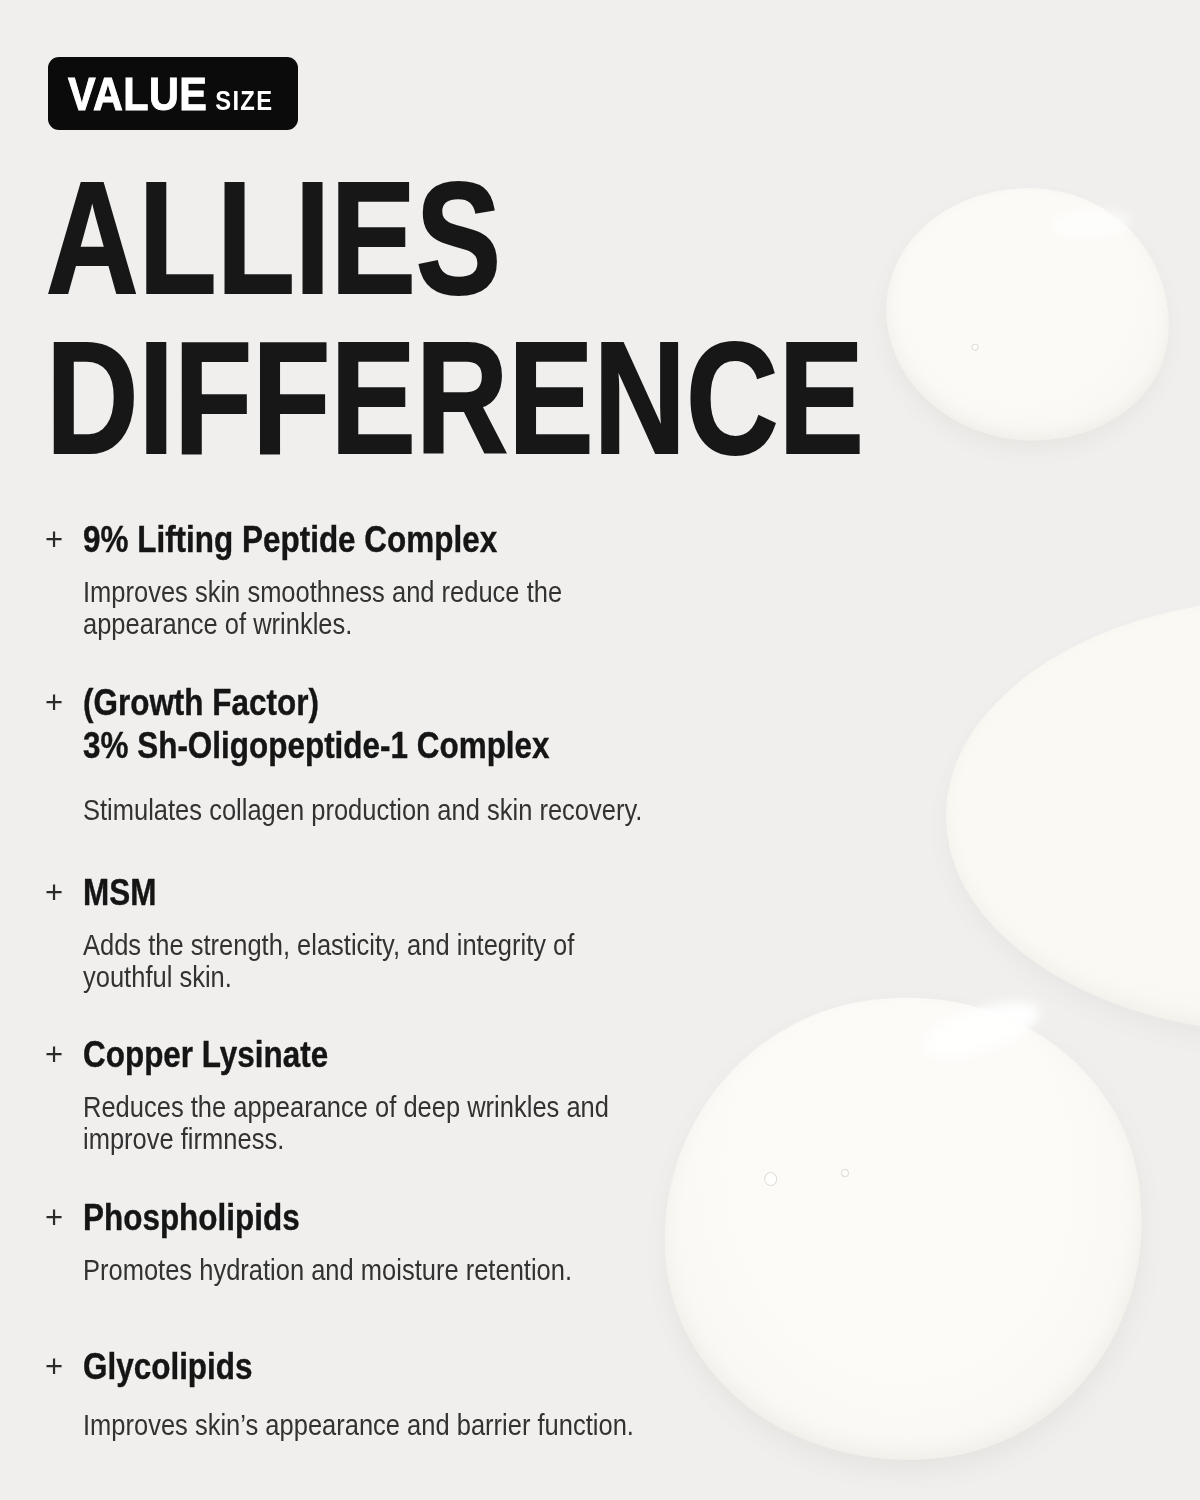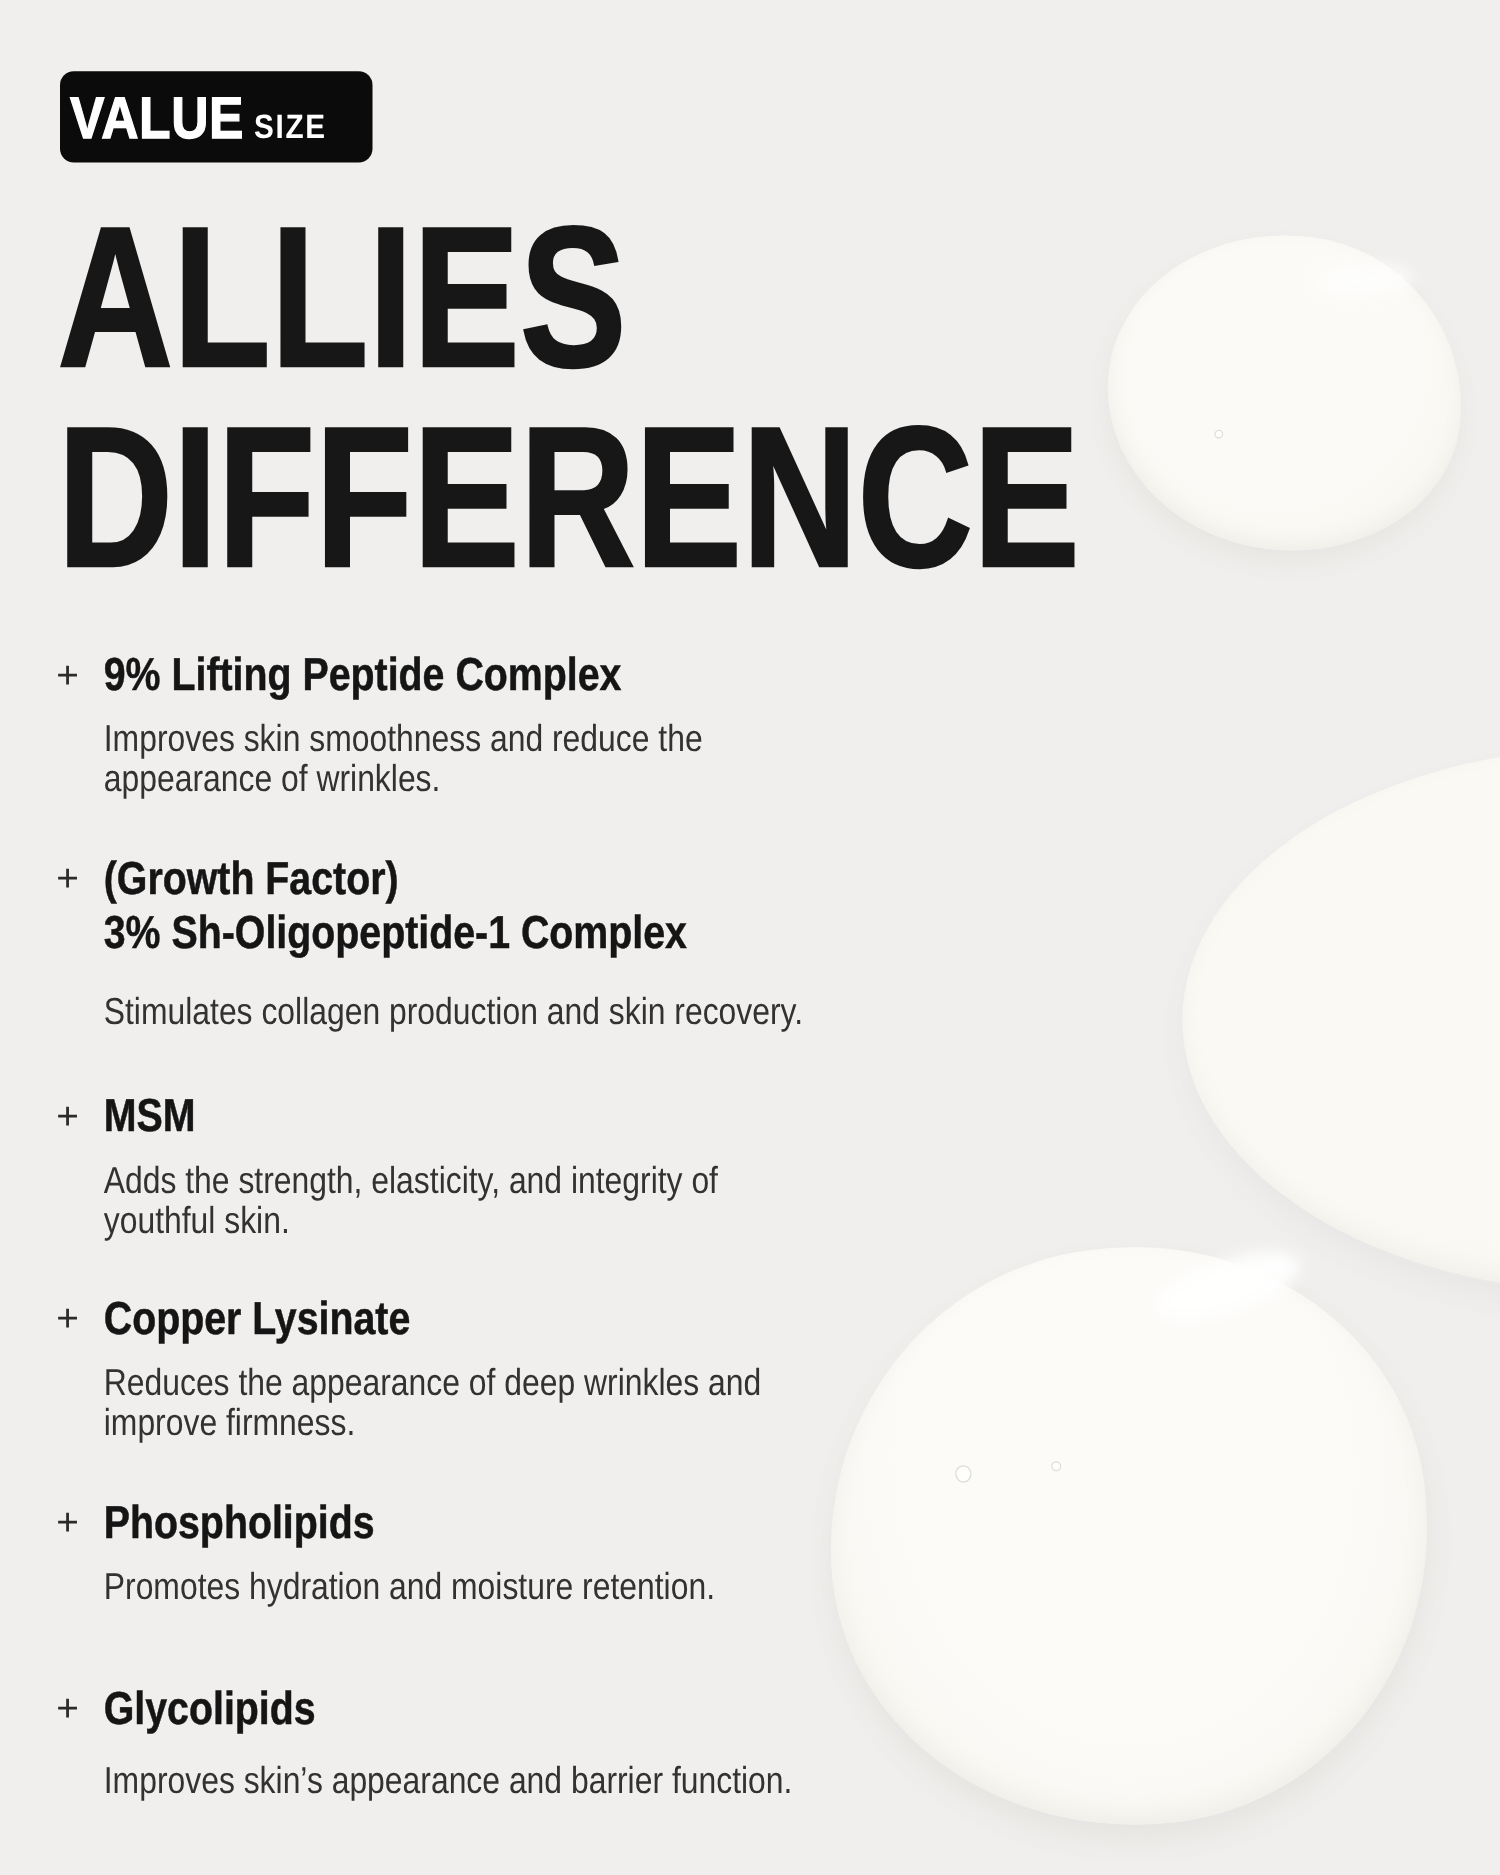--- a/index.html
+++ b/index.html
@@ -45,21 +45,21 @@
     border:1px solid rgba(185,180,168,0.45);
   }
   .bub-b1 { left:104px; top:165px; width:13px; height:14px; }
   .bub-b2 { left:181px; top:167px; width:8px;  height:8px;  }
   .bub-t1 { left:90px;  top:162px; width:7px;  height:7px;  }
 
   
   .badge {
     position:absolute; left:48px; top:57px; width:250px; height:73px;
     background:#0b0b0b; border-radius:11px;
-    display:flex; align-items:center; padding-left:8px;
+    display:flex; align-items:center; padding-left:20px;
   }
   .badge-inner {
     display:flex; align-items:baseline; gap:9px; color:#ffffff;
     transform:scaleX(0.88); transform-origin:left center; white-space:nowrap;
   }
   .badge-big   { font-size:47px; font-weight:700; letter-spacing:0.5px; -webkit-text-stroke:1px #fff; }
   .badge-small { font-size:27px; font-weight:700; letter-spacing:1.5px; }
 
   
   .heading {

